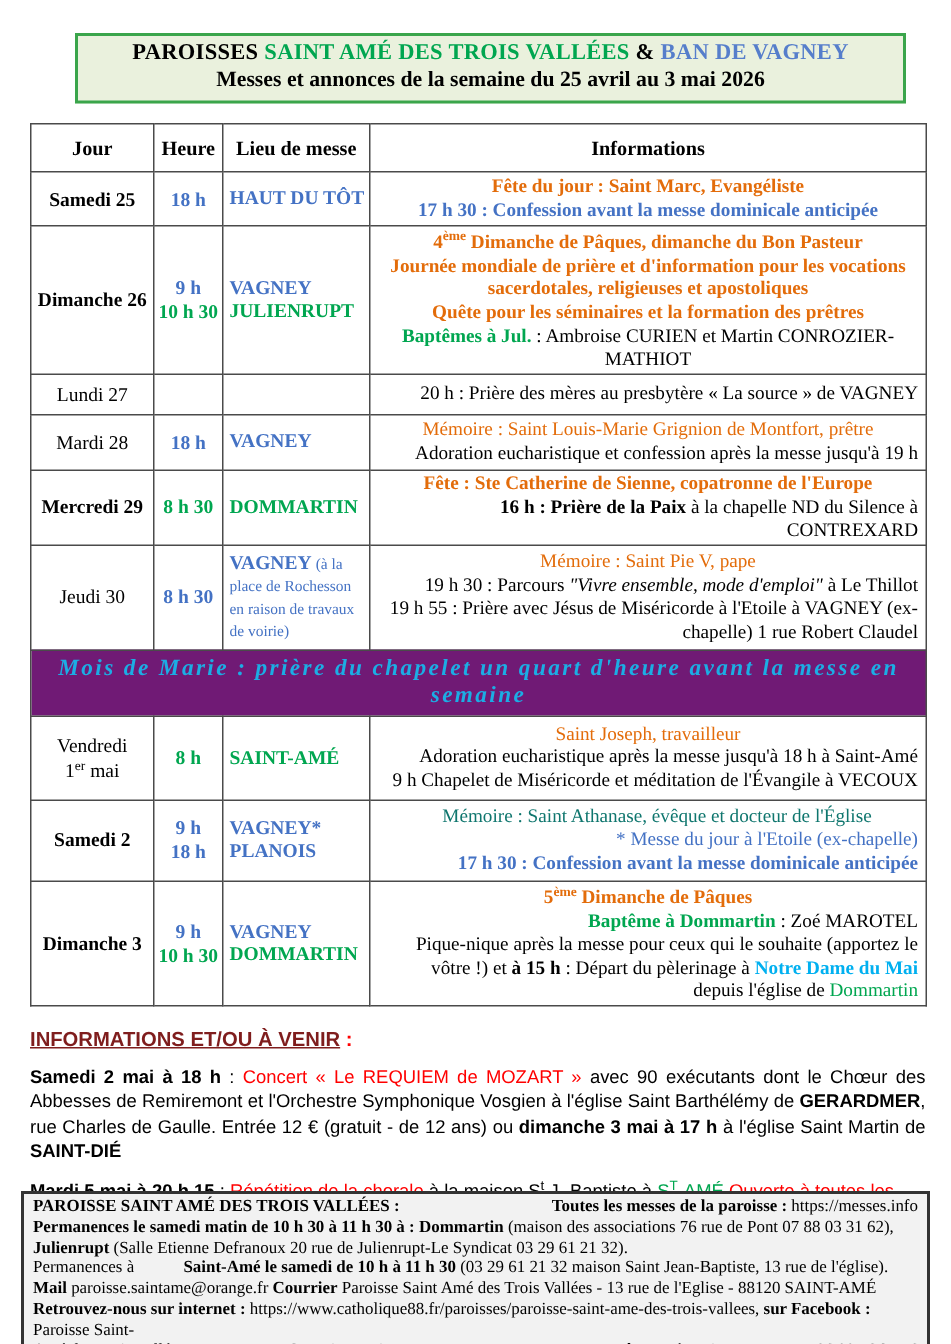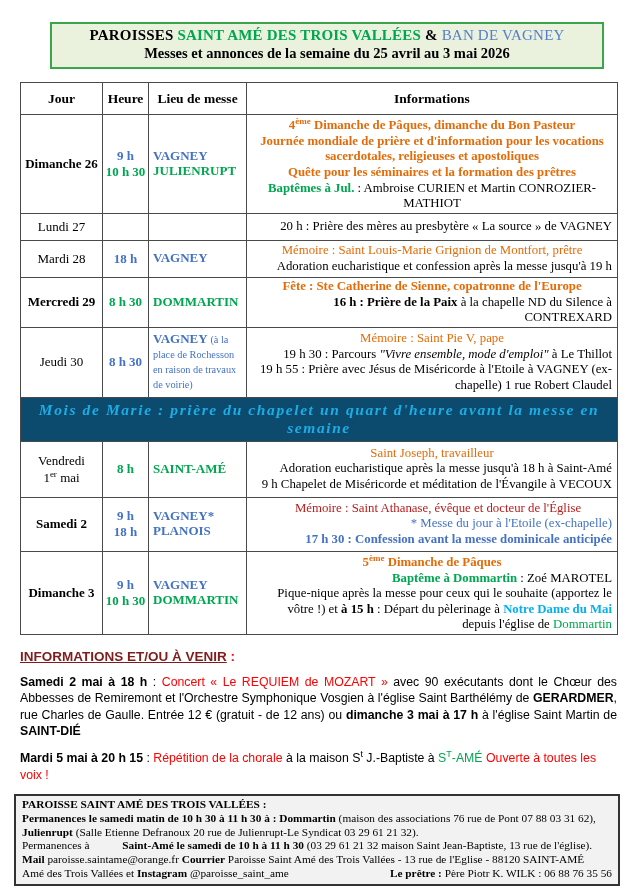--- a/index.html
+++ b/index.html
@@ -19,21 +19,21 @@
   table.schedule th { font-size:13.5px; font-weight:bold; text-align:center; height:32px; background:#fff; }
   col.c-jour { width:82px; } col.c-heure { width:46px; } col.c-lieu { width:98px; } col.c-info { width:371px; }
   td.jour { text-align:center; font-size:13px; padding:1px 2px; }
   td.heure { text-align:center; font-size:13px; font-weight:bold; padding:1px; }
   td.lieu { font-size:13px; font-weight:bold; padding:1px 2px 1px 4px; line-height:1.15; }
   td.info { font-size:12.8px; padding:1px 5px; line-height:1.22; }
   td.info .line { text-align:right; }
   td.info .line.center { text-align:center; }
   .small { font-weight:normal; font-size:10.3px; }
   sup { font-size:9px; }
-  tr.banner-row td { background:#0c4a6e; border:1px solid #4a4a4a; }
+  tr.banner-row td { background:#701a75; border:1px solid #4a4a4a; }
   .banner-text { color:#1cade4; font-weight:bold; font-style:italic; font-size:15.5px;
                  letter-spacing:1.6px; text-align:center; padding:3px 0 4px; }
 
   
   .announcements { font-family:"Liberation Sans", sans-serif; margin-top:14px; width:597px; }
   .ann-heading { color:#ff0000; font-weight:bold; font-size:13.5px; }
   .ann-p { font-size:12.3px; line-height:1.33; margin-top:10px; text-align:justify; }
   .ann-p.nojust { text-align:left; }
 
   
@@ -41,40 +41,49 @@
                 background:#f2f2f2; padding:2px 6px 3px; font-size:11.3px; line-height:1.22; }
   .footer-line { display:block; }
   .footer-line.split { display:flex; justify-content:space-between; }
 </style>
 </head>
 <body>
 
 <div class="page">
 
   <div class="header-box">
-    <div class="header-line1"><span style="font-weight: bold;">PAROISSES </span><span style="color: rgb(0, 166, 80); font-weight: bold;">SAINT AMÉ DES TROIS VALLÉES</span><span style="font-weight: bold;"> &amp; </span><span style="color: rgb(86, 126, 203); font-weight: normal;">BAN DE VAGNEY</span></div>
+    <div class="header-line1"><span style="font-weight: bold;">PAROISSES </span><span style="color: rgb(0, 166, 80); font-weight: bold;">SAINT AMÉ DES TROIS VALLÉES</span><span style="font-weight: bold;"> &amp; </span><span style="color: rgb(86, 126, 203); font-weight: bold;">BAN DE VAGNEY</span></div>
     <div class="header-line2">Messes et annonces de la semaine du 25 avril au 3 mai 2026</div>
   </div>
 
   <table class="schedule">
     <colgroup>
       <col class="c-jour">
         <col class="c-heure">
         <col class="c-lieu">
         <col class="c-info">
     </colgroup>
     <thead>
       <tr>
         <th>Jour</th>
         <th>Heure</th>
         <th>Lieu de messe</th>
         <th>Informations</th>
       </tr>
     </thead>
     <tbody id="schedule-body">
+        <tr style="height: 36px;">
+          <td class="jour"><span style="font-weight: bold;">Samedi 25</span></td>
+          <td class="heure"><span style="color: rgb(68, 114, 196);">18 h</span></td>
+          <td class="lieu"><span style="color: rgb(68, 114, 196);">HAUT DU TÔT</span></td>
+          <td class="info">
+            <div class="line center"><span style="color: rgb(227, 108, 10); font-weight: bold;">Fête du jour : Saint Marc, Evangéliste</span></div>
+            <div class="line center"><span style="color: rgb(68, 114, 196); font-weight: bold;">17 h 30 : Confession avant la messe dominicale anticipée</span></div>
+          </td>
+        </tr>
         <tr style="height: 84px;">
           <td class="jour"><span style="font-weight: bold;">Dimanche 26</span></td>
           <td class="heure"><span style="color: rgb(68, 114, 196);">9 h</span><br><span style="color: rgb(0, 166, 80);">10 h 30</span></td>
           <td class="lieu"><span style="color: rgb(68, 114, 196);">VAGNEY</span><br><span style="color: rgb(0, 166, 80);">JULIENRUPT</span></td>
           <td class="info">
             <div class="line center"><span style="color: rgb(227, 108, 10); font-weight: bold;">4</span><sup style="color: rgb(227, 108, 10); font-weight: bold;">ème</sup><span style="color: rgb(227, 108, 10); font-weight: bold;"> Dimanche de Pâques, dimanche du Bon Pasteur</span></div>
             <div class="line center"><span style="color: rgb(227, 108, 10); font-weight: bold;">Journée mondiale de prière et d'information pour les vocations sacerdotales, religieuses et apostoliques</span></div>
             <div class="line center"><span style="color: rgb(227, 108, 10); font-weight: bold;">Quête pour les séminaires et la formation des prêtres</span></div>
             <div class="line center"><span style="color: rgb(0, 166, 80); font-weight: bold;">Baptêmes à Jul.</span><span> : Ambroise CURIEN et Martin CONROZIER-MATHIOT</span></div>
           </td>
@@ -128,21 +137,21 @@
             <div class="line center"><span style="color: rgb(227, 108, 10);">Saint Joseph, travailleur</span></div>
             <div class="line"><span>Adoration eucharistique après la messe jusqu'à 18 h à Saint-Amé</span></div>
             <div class="line"><span>9 h Chapelet de Miséricorde et méditation de l'Évangile à VECOUX</span></div>
           </td>
         </tr>
         <tr style="height: 54px;">
           <td class="jour"><span style="font-weight: bold;">Samedi 2</span></td>
           <td class="heure"><span style="color: rgb(68, 114, 196);">9 h</span><br><span style="color: rgb(68, 114, 196);">18 h</span></td>
           <td class="lieu"><span style="color: rgb(68, 114, 196);">VAGNEY*</span><br><span style="color: rgb(68, 114, 196);">PLANOIS</span></td>
           <td class="info">
-            <div class="line center"><span style="color: #b91c1c; margin-left: 12px;">Mémoire : Saint Athanase, évêque et docteur de l'Église</span></div>
+            <div class="line center"><span style="color: #0f766e; margin-left: 12px;">Mémoire : Saint Athanase, évêque et docteur de l'Église</span></div>
             <div class="line"><span style="color: rgb(68, 114, 196);">* Messe du jour à l'Etoile (ex-chapelle)</span></div>
             <div class="line"><span style="color: rgb(68, 114, 196); font-weight: bold;">17 h 30 : Confession avant la messe dominicale anticipée</span></div>
           </td>
         </tr>
         <tr style="height: 64px;">
           <td class="jour"><span style="font-weight: bold;">Dimanche 3</span></td>
           <td class="heure"><span style="color: rgb(68, 114, 196);">9 h</span><br><span style="color: rgb(0, 166, 80);">10 h 30</span></td>
           <td class="lieu"><span style="color: rgb(68, 114, 196);">VAGNEY</span><br><span style="color: rgb(0, 166, 80);">DOMMARTIN</span></td>
           <td class="info">
             <div class="line center"><span style="color: rgb(227, 108, 10); font-weight: bold;">5</span><sup style="color: rgb(227, 108, 10); font-weight: bold;">ème</sup><span style="color: rgb(227, 108, 10); font-weight: bold;"> Dimanche de Pâques</span></div>
@@ -159,24 +168,26 @@
         <div class="ann-p"><span style="font-weight: bold;">Samedi 2 mai à 18 h</span><span> : </span><span style="color: rgb(255, 0, 0);">Concert « Le REQUIEM de MOZART »</span><span> avec 90 exécutants dont le Chœur des Abbesses de Remiremont et l'Orchestre Symphonique Vosgien à l'église Saint Barthélémy de </span><span style="font-weight: bold;">GERARDMER</span><span>, rue Charles de Gaulle. Entrée 12 € (gratuit - de 12 ans) ou </span><span style="font-weight: bold;">dimanche 3 mai à 17 h</span><span> à l'église Saint Martin de </span><span style="font-weight: bold;">SAINT-DIÉ</span></div>
         <div class="ann-p nojust"><span style="font-weight: bold;">Mardi 5 mai à 20 h 15</span><span> : </span><span style="color: rgb(255, 0, 0);">Répétition de la chorale</span><span> à la maison S</span><sup>t</sup><span> J.-Baptiste à </span><span style="color: rgb(0, 166, 80);">S</span><sup style="color: rgb(0, 166, 80);">T</sup><span style="color: rgb(0, 166, 80);">-AMÉ</span><span> </span><span style="color: rgb(255, 0, 0);">Ouverte à toutes les voix !</span></div>
         <div class="ann-p nojust"><span style="font-weight: bold;">Tous les mardis de 9 h à 11 h 30</span><span> : </span><span style="color: rgb(255, 0, 0);">Atelier cuisine</span><span> du Secours Catholique à la salle Saint Hubert à </span><span style="color: rgb(149, 179, 215);">VAGNEY</span></div>
         <div class="ann-p"><span style="font-weight: bold;">Le 1</span><sup style="font-weight: bold;">er</sup><span style="font-weight: bold;"> jeudi du mois de midi à 14 h</span><span> : repas partagé précédé d'un texte lu et commenté par Père Piotr à La source (presbytère) à </span><span style="color: rgb(255, 153, 204);">VAGNEY</span><span> sur réservation par SMS au 07 87 55 13 73</span></div>
       </div>
   </div>
 
   <div class="footer-box" id="footer-box">
       <div class="footer-line split">
         <span><span style="font-weight: bold;">PAROISSE SAINT AMÉ DES TROIS VALLÉES :</span></span>
+        <span><span style="font-weight: bold;">Toutes les messes de la paroisse :</span><span> https://messes.info</span></span>
       </div>
       <div class="footer-line"><span style="font-weight: bold;">Permanences le samedi matin de 10 h 30 à 11 h 30 à :</span><span> </span><span style="font-weight: bold;">Dommartin</span><span> (maison des associations 76 rue de Pont 07 88 03 31 62),</span></div>
       <div class="footer-line"><span style="font-weight: bold;">Julienrupt</span><span> (Salle Etienne Defranoux 20 rue de Julienrupt-Le Syndicat 03 29 61 21 32).</span></div>
       <div class="footer-line"><span>Permanences à </span><span style="font-weight: bold; margin-left: 30px;">Saint-Amé le samedi de 10 h à 11 h 30</span><span> (03 29 61 21 32 maison Saint Jean-Baptiste, 13 rue de l'église).</span></div>
       <div class="footer-line"><span style="font-weight: bold;">Mail</span><span> paroisse.saintame@orange.fr   </span><span style="font-weight: bold;">Courrier</span><span> Paroisse Saint Amé des Trois Vallées - 13 rue de l'Eglise - 88120 SAINT-AMÉ</span></div>
+      <div class="footer-line"><span style="font-weight: bold;">Retrouvez-nous sur internet :</span><span> https://www.catholique88.fr/paroisses/paroisse-saint-ame-des-trois-vallees, </span><span style="font-weight: bold;">sur Facebook :</span><span> Paroisse Saint-</span></div>
       <div class="footer-line split">
         <span><span>Amé des Trois Vallées et </span><span style="font-weight: bold;">Instagram</span><span> @paroisse_saint_ame</span></span>
         <span><span style="font-weight: bold;">Le prêtre :</span><span> Père Piotr K. WILK : 06 88 76 35 56</span></span>
       </div>
     </div>
 
 </div>
 
 </body></html>

